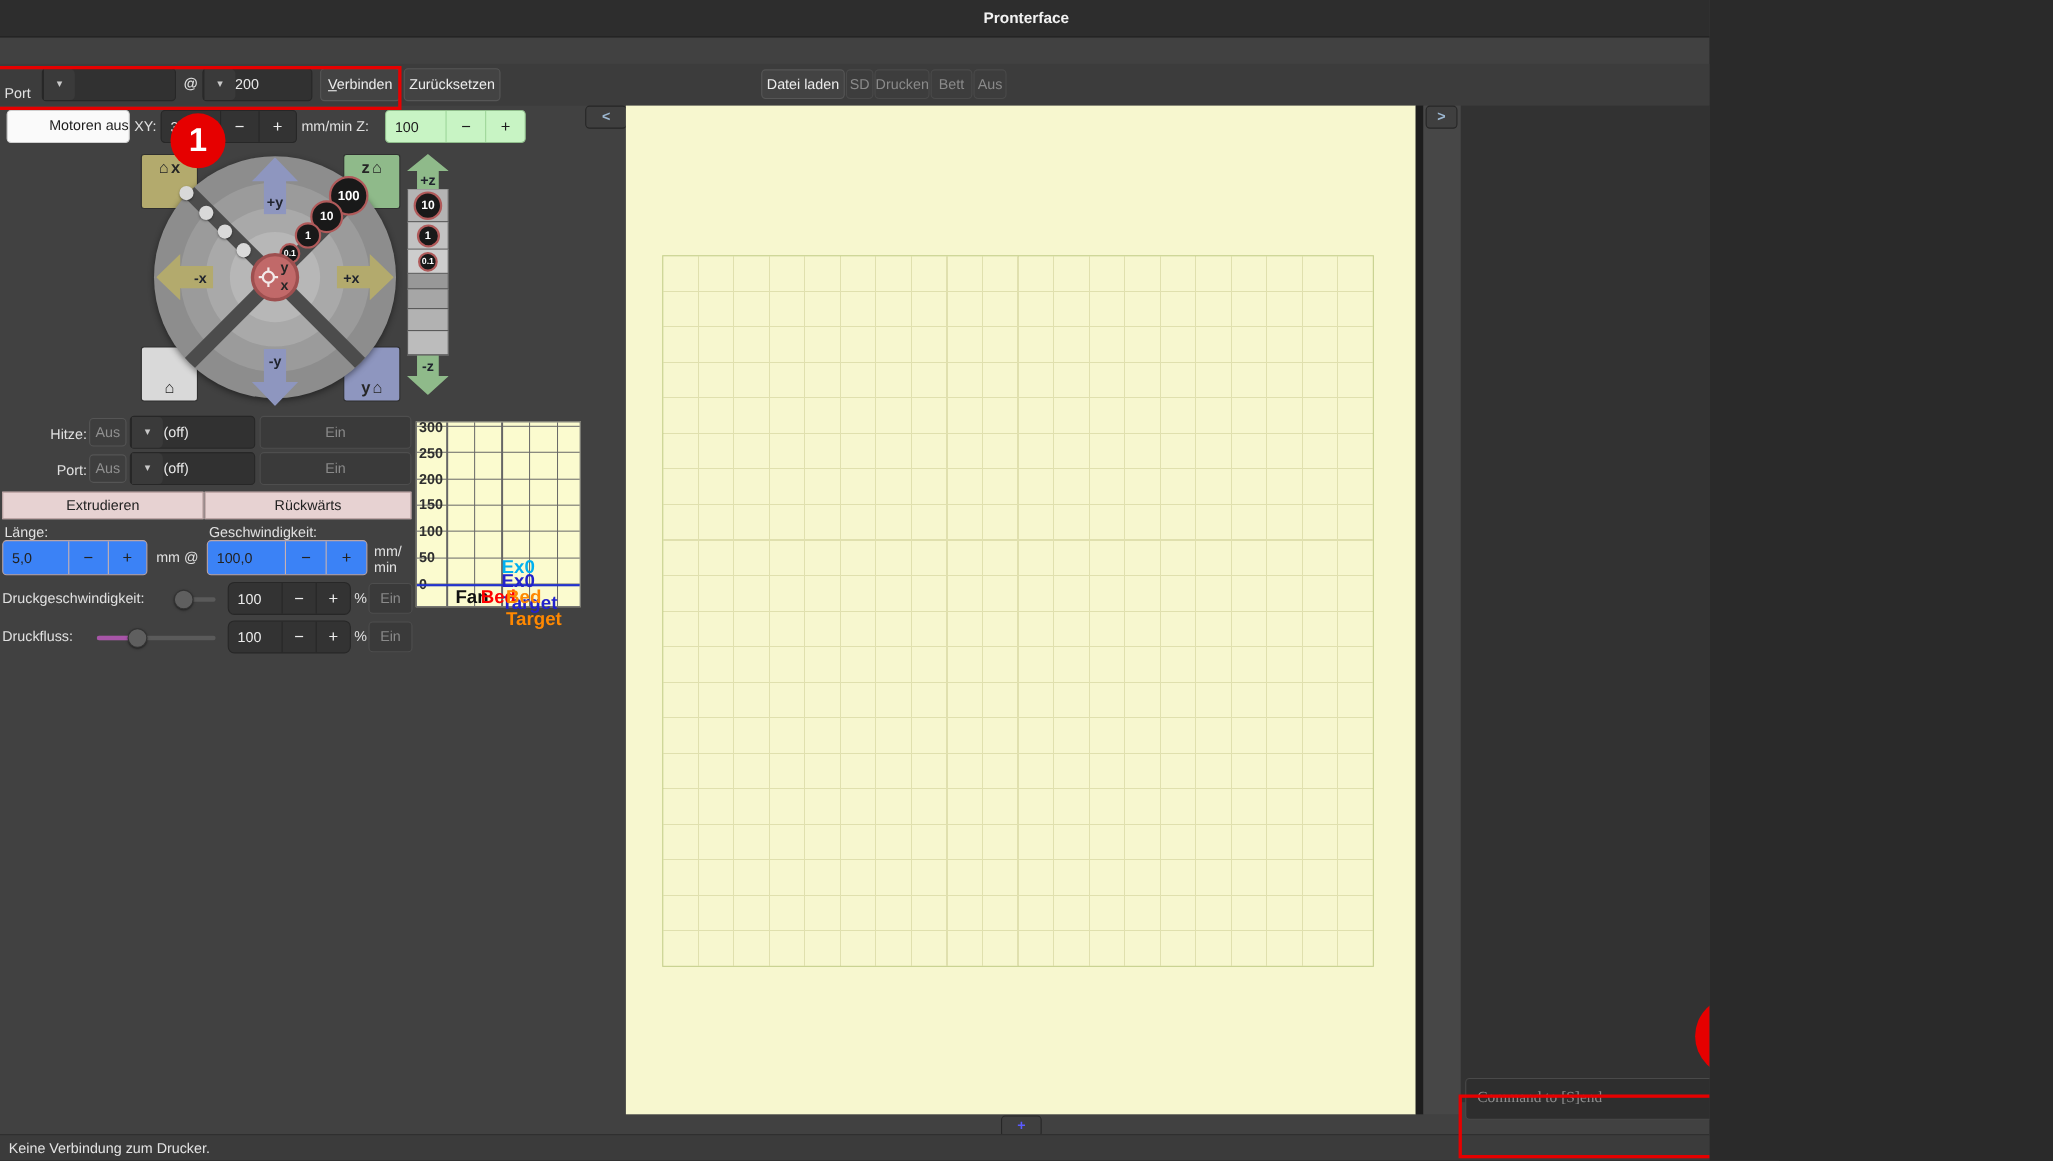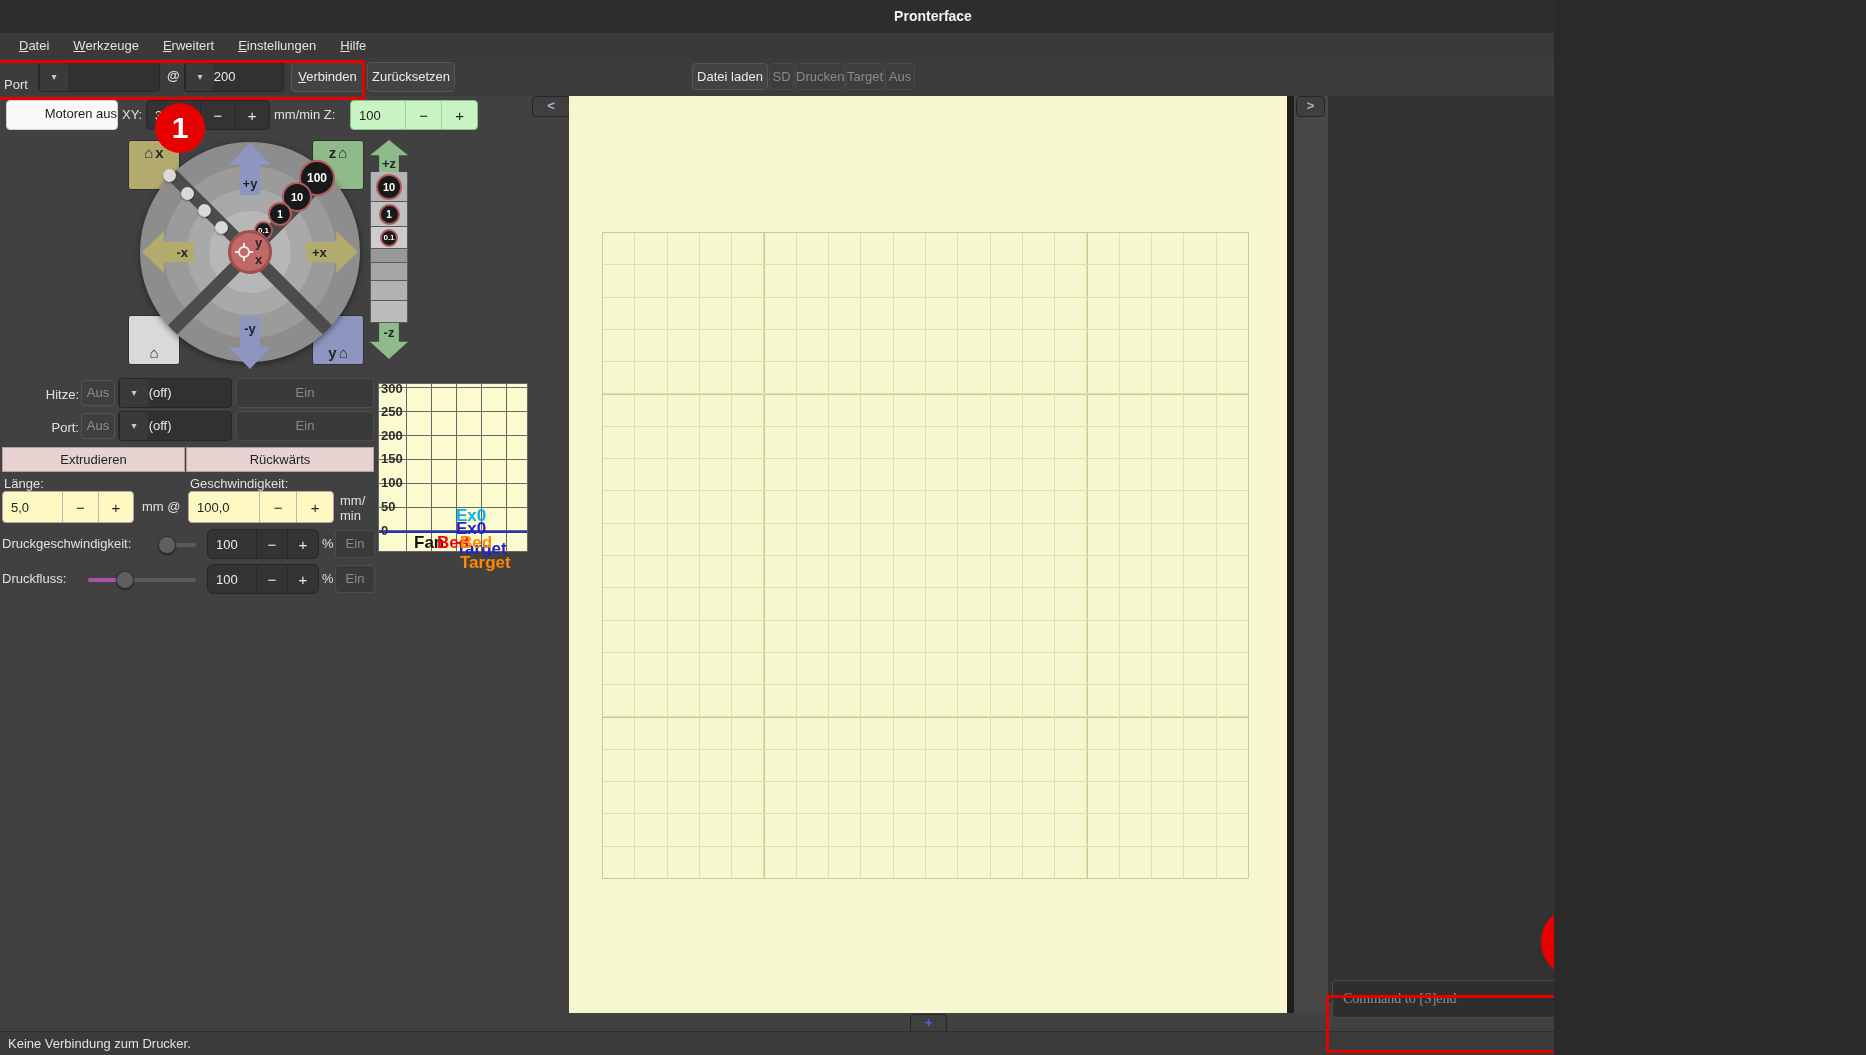--- a/index.html
+++ b/index.html
@@ -27,21 +27,21 @@
   .combo .arrow{width:28px;border-left:1px solid #272727;text-align:center;line-height:28px;color:#c9c9c9;font-size:10px;background:#3a3a3a;border-radius:0 4px 4px 0;}
   .btn{background:#434343;border:1px solid #565656;border-radius:4px;color:#ececec;text-align:center;box-sizing:border-box;}
   .btn.disabled{color:#8a8a8a;border-color:#4a4a4a;background:#3d3d3d;}
   
   .whitebtn{background:#fafafa;border:1px solid #cfcfcf;border-radius:4px;color:#1c1c1c;text-align:center;font-weight:normal;}
   .steppergrp{display:flex;border-radius:4px;overflow:hidden;box-sizing:border-box;}
   .dgrp{background:#333;border:1px solid #272727;color:#ececec;}
   .dgrp .seg{border-left:1px solid #272727;}
   .ggrp{background:#c8f4c4;border:1px solid #8fbc8b;color:#1d1d1d;}
   .ggrp .seg{border-left:1px solid #9ed69a;}
-  .pgrp{background:#fef9c3;border:1px solid #bba4a4;color:#222;}
+  .pgrp{background:#3b82f6;border:1px solid #bba4a4;color:#222;}
   .pgrp .seg{border-left:1px solid #c9b2b2;}
   .steppergrp .v{padding:0 8px;display:flex;align-items:center;}
   .steppergrp .seg{display:flex;align-items:center;justify-content:center;font-size:15px;}
   
   .cornerbtn{width:52px;height:50px;border:1px solid #2f2f2f;border-radius:3px;box-sizing:border-box;
              display:flex;align-items:flex-start;justify-content:center;gap:2px;font-weight:bold;color:#262626;font-size:15px;padding-top:3px;}
   .ring{position:absolute;border-radius:50%;}
   .diag{position:absolute;left:-45px;top:103.5px;width:310px;height:13px;background:#4c4c4c;}
   .dot{position:absolute;width:13px;height:13px;border-radius:50%;background:#d9d9d9;box-shadow:0 1px 2px rgba(0,0,0,.4);}
   .dist{position:absolute;border-radius:50%;background:#191919;border:2px solid #b05a5a;color:#fff;font-weight:bold;
@@ -97,46 +97,39 @@
 
 <div id="root">
 
   <div class="abs titlebar">
     <div class="abs title">Pronterface</div>
     <div class="abs winbtn" style="left:1768px;"><span class="min-glyph"></span></div>
     <div class="abs winbtn" style="left:1800px;"><span class="restore-glyph"></span></div>
     <div class="abs closebtn"><span>×</span></div>
   </div>
 
-  <div class="abs menubar">
-    <div class="menuitem"><span class="hot">D</span><span>atei</span></div>
-    <div class="menuitem"><span class="hot">W</span><span>erkzeuge</span></div>
-    <div class="menuitem"><span class="hot">E</span><span>rweitert</span></div>
-    <div class="menuitem"><span class="hot">E</span><span>instellungen</span></div>
-    <div class="menuitem"><span class="hot">H</span><span>ilfe</span></div>
-  </div>
 
   <div class="abs portrow">
     <span class="abs lbl" style="left:4px;top:19px;">Port</span>
     <div class="abs combo" style="left:38px;top:4px;width:122px;height:30px;">
       <span class="val"></span>
       <span class="arrow">▾</span>
     </div>
     <span class="abs lbl" style="left:167px;top:10px;font-weight:bold;">@</span>
     <div class="abs combo" style="left:184px;top:4px;width:100px;height:30px;">
       <span class="val">115200</span>
       <span class="arrow">▾</span>
     </div>
     <div class="abs btn" style="left:291px;top:4px;width:73px;height:30px;line-height:28px;"><span class="hot">V</span><span>erbinden</span></div>
     <div class="abs btn" style="left:367px;top:4px;width:88px;height:30px;line-height:28px;"><span>Zurücksetzen</span></div>
 
     <div class="abs btn" style="left:692px;top:5px;width:76px;height:27px;line-height:25px;"><span>Datei laden</span></div>
     <div class="abs btn disabled" style="left:769px;top:5px;width:25px;height:27px;line-height:25px;"><span>SD</span></div>
     <div class="abs btn disabled" style="left:795px;top:5px;width:50px;height:27px;line-height:25px;"><span>Drucken</span></div>
-    <div class="abs btn disabled" style="left:846px;top:5px;width:38px;height:27px;line-height:25px;"><span>Target</span></div>
+    <div class="abs btn disabled" style="left:846px;top:5px;width:38px;height:27px;line-height:25px;"><span>Bett</span></div>
     <div class="abs btn disabled" style="left:885px;top:5px;width:30px;height:27px;line-height:25px;"><span>Aus</span></div>
   </div>
 
   <div class="abs whitebtn" style="left:6px;top:100px;width:110px;height:28px;line-height:26px;text-align:right;"><span>Motoren aus</span></div>
   <span class="abs lbl" style="left:122px;top:107px;">XY:</span>
   <div class="abs steppergrp dgrp" style="left:146px;top:100px;width:124px;height:30px;">
     <span class="v" style="width:42px;">3000</span>
     <span class="seg" style="width:38px;">−</span>
     <span class="seg" style="width:38px;">+</span>
   </div>

